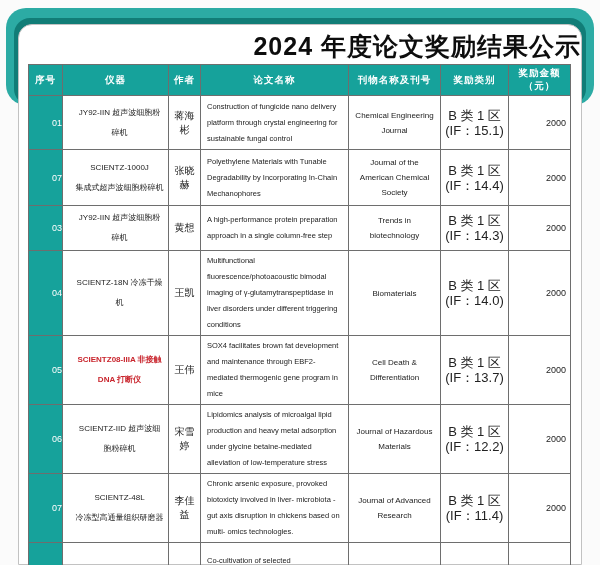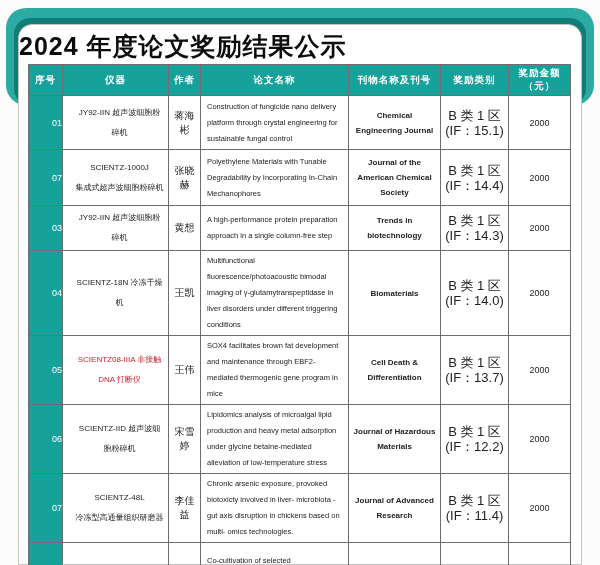--- a/index.html
+++ b/index.html
@@ -30,21 +30,21 @@
     position: absolute; left: 18px; top: 24px;
     width: 564px; height: 541px;
     background: #ffffff;
     border: 1px solid #c2c2c2;
     border-radius: 14px 14px 0 0;
     box-sizing: border-box;
   }
 
   .page-title {
     margin-top: 5px;
-    text-align: left;
+    text-align: right;
     font-size: 25px;
     font-weight: 800;
     letter-spacing: 1px;
     color: #0d0d0d;
     line-height: 32px;
   }
 
   table.awards {
     border-collapse: collapse;
     table-layout: fixed;
@@ -73,31 +73,31 @@
     color: #ffffff;
     font-size: 9px;
     padding-left: 23px;
   }
   td.inst-cell {
     font-size: 8px;
     line-height: 20px;
     white-space: pre-line;
     padding-left: 12px;
   }
-  td.inst-cell.red { color: var(--red, #c9252d); font-weight: 400; }
+  td.inst-cell.red { color: var(--red, #c9252d); font-weight: 700; }
   td.author-cell { font-size: 10px; }
   td.title-cell {
     text-align: left;
     font-size: 7.5px;
     line-height: 16px;
     padding-left: 6px; padding-right: 5px;
   }
-  td.journal-cell { font-size: 8px; line-height: 15px; font-weight: bold; }
+  td.journal-cell { font-size: 8px; line-height: 15px; }
   td.cat-cell { font-size: 13px; line-height: 15px; }
-  td.amt-cell { font-size: 9px; }
+  td.amt-cell { font-size: 9px; text-align: right; }
 </style>
 </head>
 <body>
 
 <div class="stage">
   <div class="frame-band"></div>
   <div class="frame-rim"></div>
   <div class="card">
     <div class="page-title">2024 年度论文奖励结果公示</div>
     <table class="awards">

